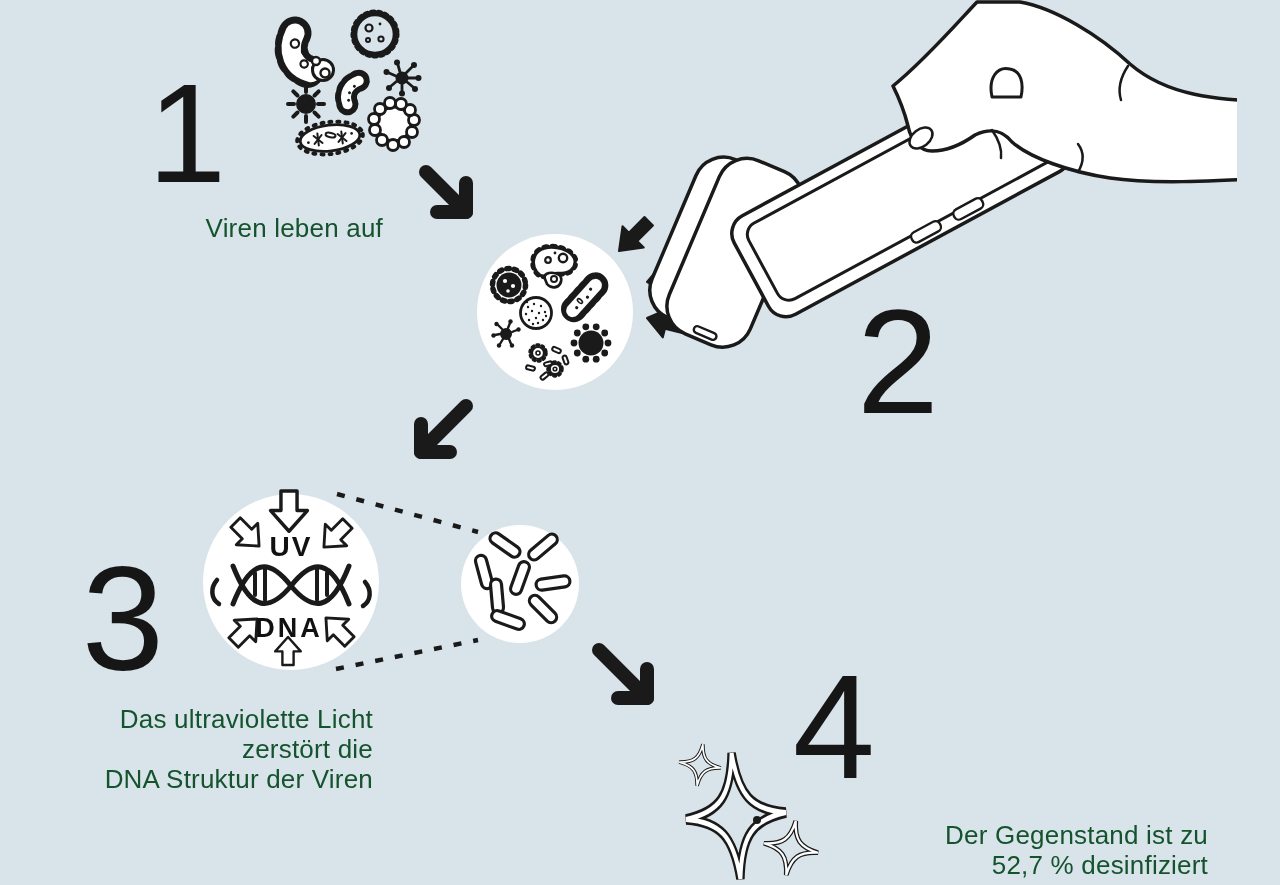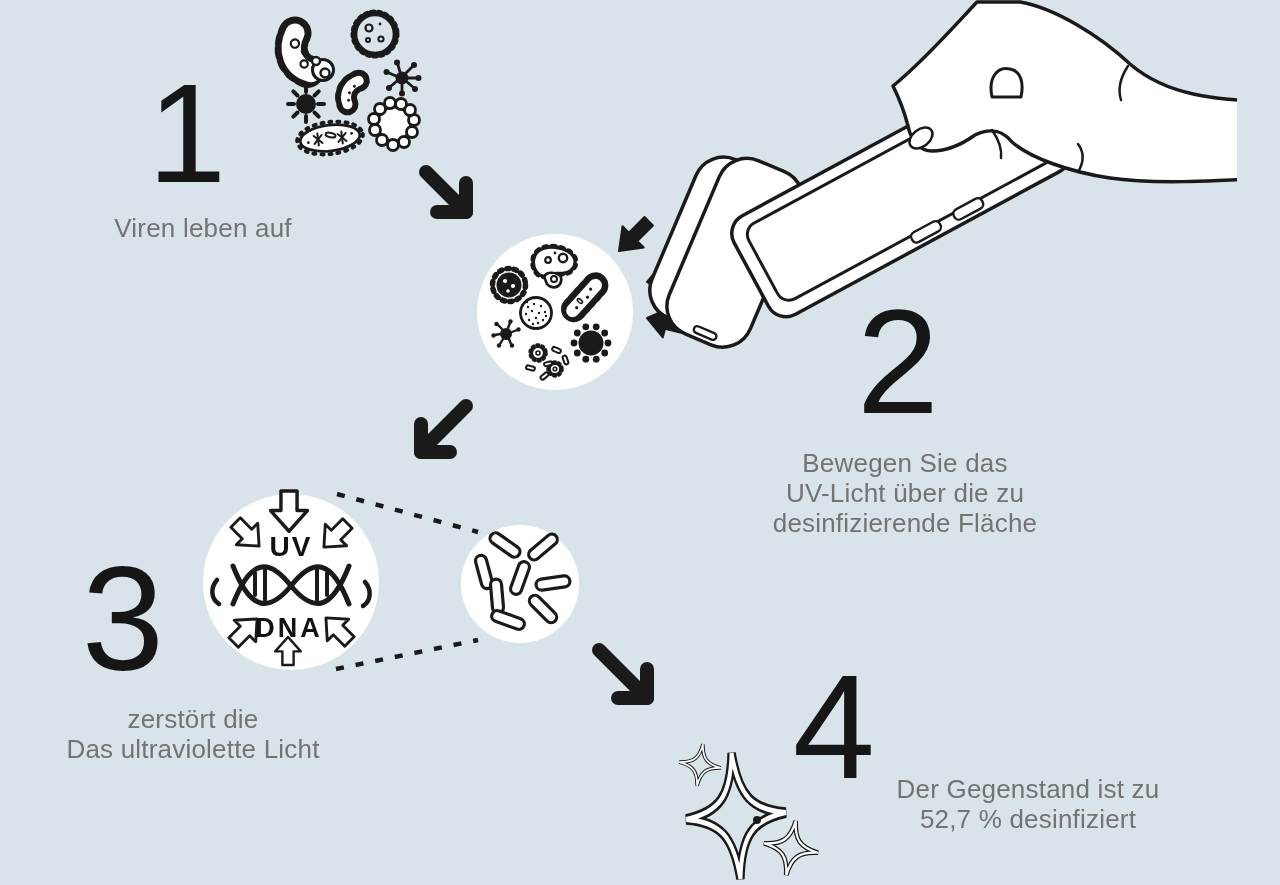--- a/index.html
+++ b/index.html
@@ -2,22 +2,22 @@
 <html><head>
 <meta charset="utf-8">
 <style>
   html,body{margin:0;padding:0;background:#d9e4ea;}
   .stage{
     position:relative;width:1280px;height:885px;overflow:hidden;
     background:#d9e4ea;font-family:"Liberation Sans",sans-serif;color:#1b1b1b;
   }
   .stage svg.art{position:absolute;left:0;top:0;width:1280px;height:885px;}
   .caption{
-    position:absolute;text-align:center;font-size:26px;line-height:30px;
-    color:#737373;letter-spacing:.2px;
+    position:absolute;text-align:right;font-size:26px;line-height:30px;
+    color:#14532d;letter-spacing:.2px;
   }
   .bignum{
     font-family:"Liberation Sans",sans-serif;
     fill:#161616;font-weight:400;
   }
   .uvlabel{font-family:"Liberation Sans",sans-serif;font-weight:bold;fill:#111;}
 </style>
 </head>
 <body>
 
@@ -366,29 +366,25 @@
   <text class="bignum" x="187" y="182" font-size="141" text-anchor="middle">1</text>
   <text class="bignum" x="898" y="413" font-size="148" text-anchor="middle">2</text>
   <text class="bignum" x="123" y="670" font-size="148" text-anchor="middle">3</text>
   <text class="bignum" x="834" y="778" font-size="148" text-anchor="middle">4</text>
 </svg>
 
 <div class="caption" style="left:23px;top:213px;width:360px">
   <div>Viren leben auf</div>
 </div>
 
-<div class="caption" style="left:725px;top:448px;width:360px">
-  <div>Bewegen Sie das</div>
-  <div>UV-Licht über die zu</div>
-  <div>desinfizierende Fläche</div>
+
+<div class="caption" style="left:13px;top:704px;width:360px">
+  <div>Das ultraviolette Licht</div>
+  <div>zerstört die</div>
+  <div>DNA Struktur der Viren</div>
 </div>
 
-<div class="caption" style="left:13px;top:704px;width:360px">
-  <div>zerstört die</div>
-  <div>Das ultraviolette Licht</div>
-</div>
-
-<div class="caption" style="left:848px;top:774px;width:360px">
+<div class="caption" style="left:848px;top:820px;width:360px">
   <div>Der Gegenstand ist zu</div>
   <div>52,7 % desinfiziert</div>
 </div>
 
 </div>
 
 </body></html>

